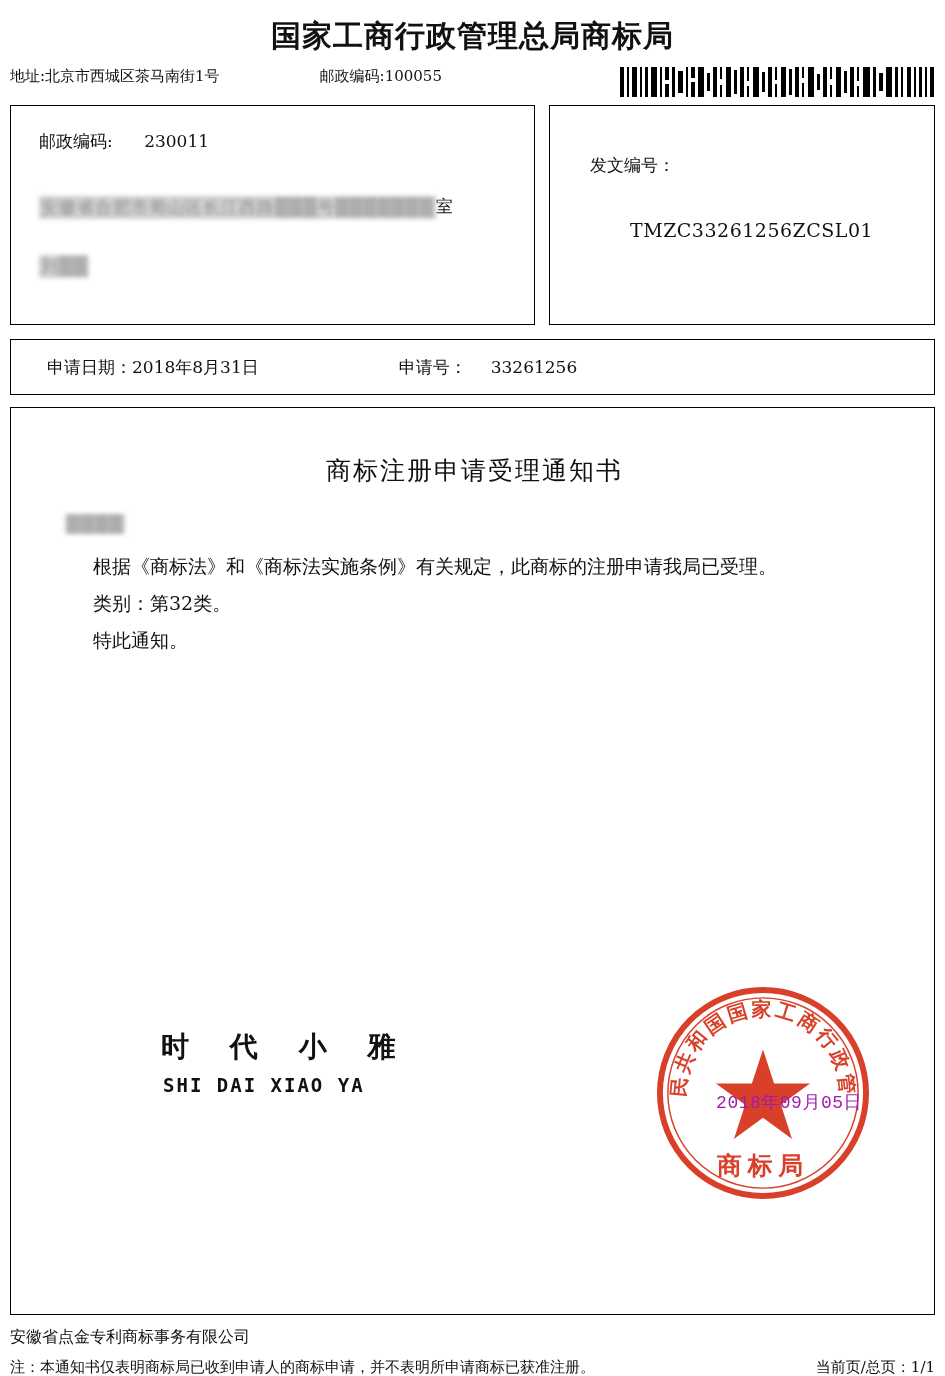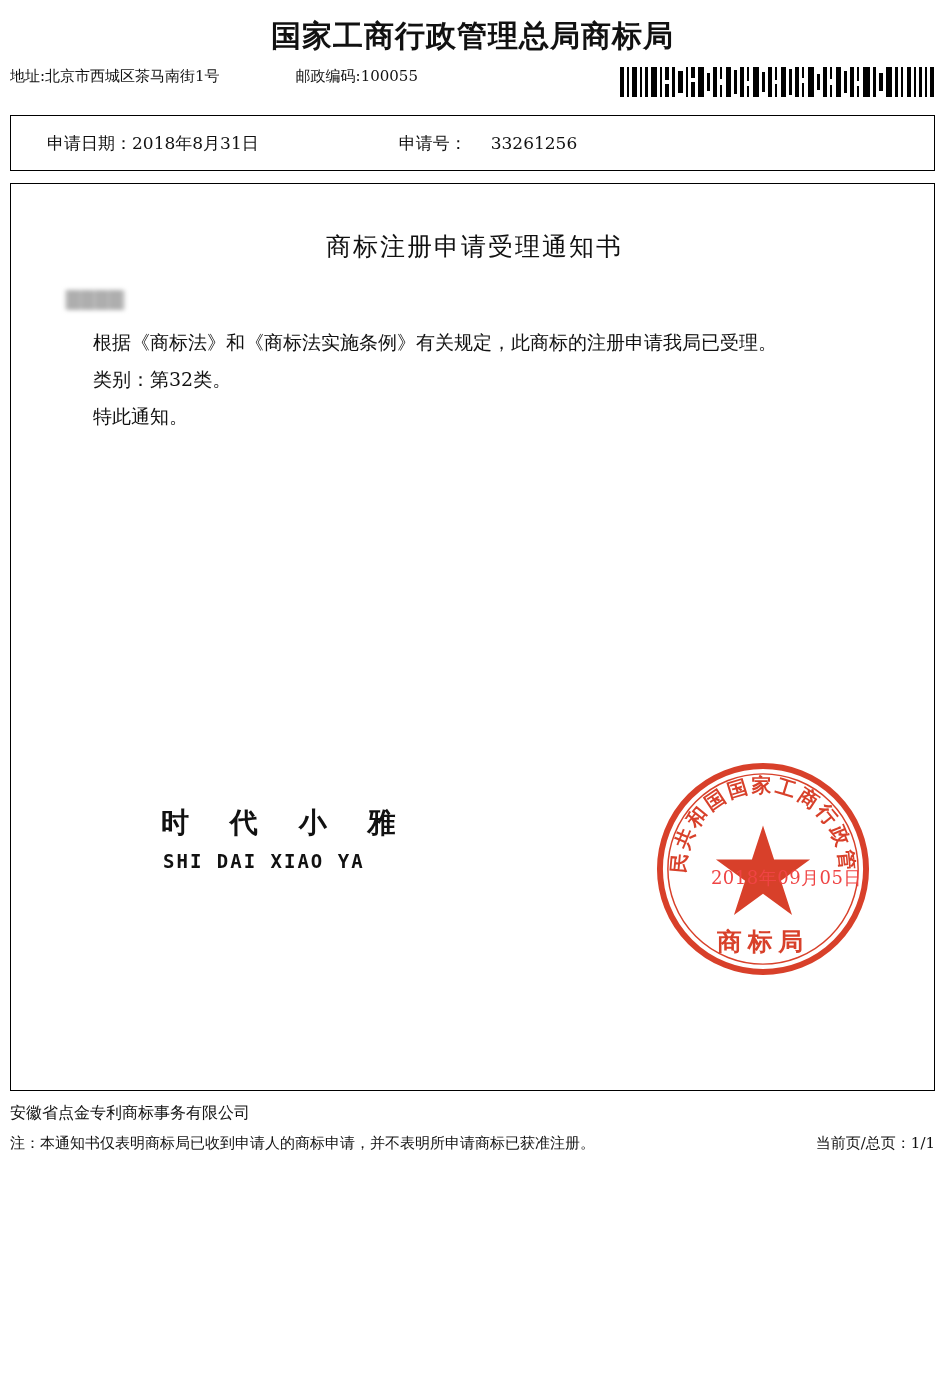--- a/index.html
+++ b/index.html
@@ -38,21 +38,21 @@
     margin-top: 10px;
     height: 34px;
   }
   .addr {
     font-size: 15px;
     white-space: nowrap;
     text-align: right;
   }
   .zipcode-top {
     font-size: 15px;
-    margin-left: 76px;
+    margin-left: 100px;
     white-space: nowrap;
   }
   .barcode {
     margin-left: auto;
     width: 315px;
     height: 30px;
     display: block;
   }
 
   
@@ -180,22 +180,23 @@
     right: 62px;
     bottom: 112px;
     width: 218px;
     height: 218px;
   }
   .seal-date {
     position: absolute;
     right: 72px;
     bottom: 200px;
     font-size: 18px;
-    color: #ef4444;
+    color: #a21caf;
     letter-spacing: 0.5px;
+    font-family: Liberation Mono, monospace;
   }
 
   
   .footer-agency {
     margin-top: 12px;
     font-size: 16px;
   }
   .footer-note {
     margin-top: 10px;
     font-size: 15px;
@@ -272,20 +273,41 @@
       <rect x="275" y="0" width="3" height="30" fill="#000"></rect>
       <rect x="281" y="0" width="2" height="30" fill="#000"></rect>
       <rect x="287" y="0" width="4" height="30" fill="#000"></rect>
       <rect x="294" y="0" width="2" height="30" fill="#000"></rect>
       <rect x="299" y="0" width="3" height="30" fill="#000"></rect>
       <rect x="305" y="0" width="2" height="30" fill="#000"></rect>
       <rect x="310" y="0" width="4" height="30" fill="#000"></rect>
     </svg>
   </div>
 
+  <div class="boxes">
+
+    <div class="box-left">
+      <div class="field-line">
+        <span class="field-label">邮政编码:</span>
+        <span class="field-value">230011</span>
+      </div>
+      <div class="addr-line">
+        <span class="redacted">安徽省合肥市蜀山区长江西路▒▒▒号▒▒▒▒▒▒▒</span><span class="tail">室</span>
+      </div>
+      <div class="name-line">
+        <span class="redacted">刘▒▒</span>
+      </div>
+    </div>
+
+    <div class="box-right">
+      <div class="issue-label">发文编号：</div>
+      <div class="issue-number">TMZC33261256ZCSL01</div>
+    </div>
+
+  </div>
 
   <div class="datebar">
     <span>申请日期：</span>
     <span>2018年8月31日</span>
     <span class="gap"></span>
     <span>申请号：</span>
     <span class="v2">33261256</span>
   </div>
 
   <div class="body-box">

